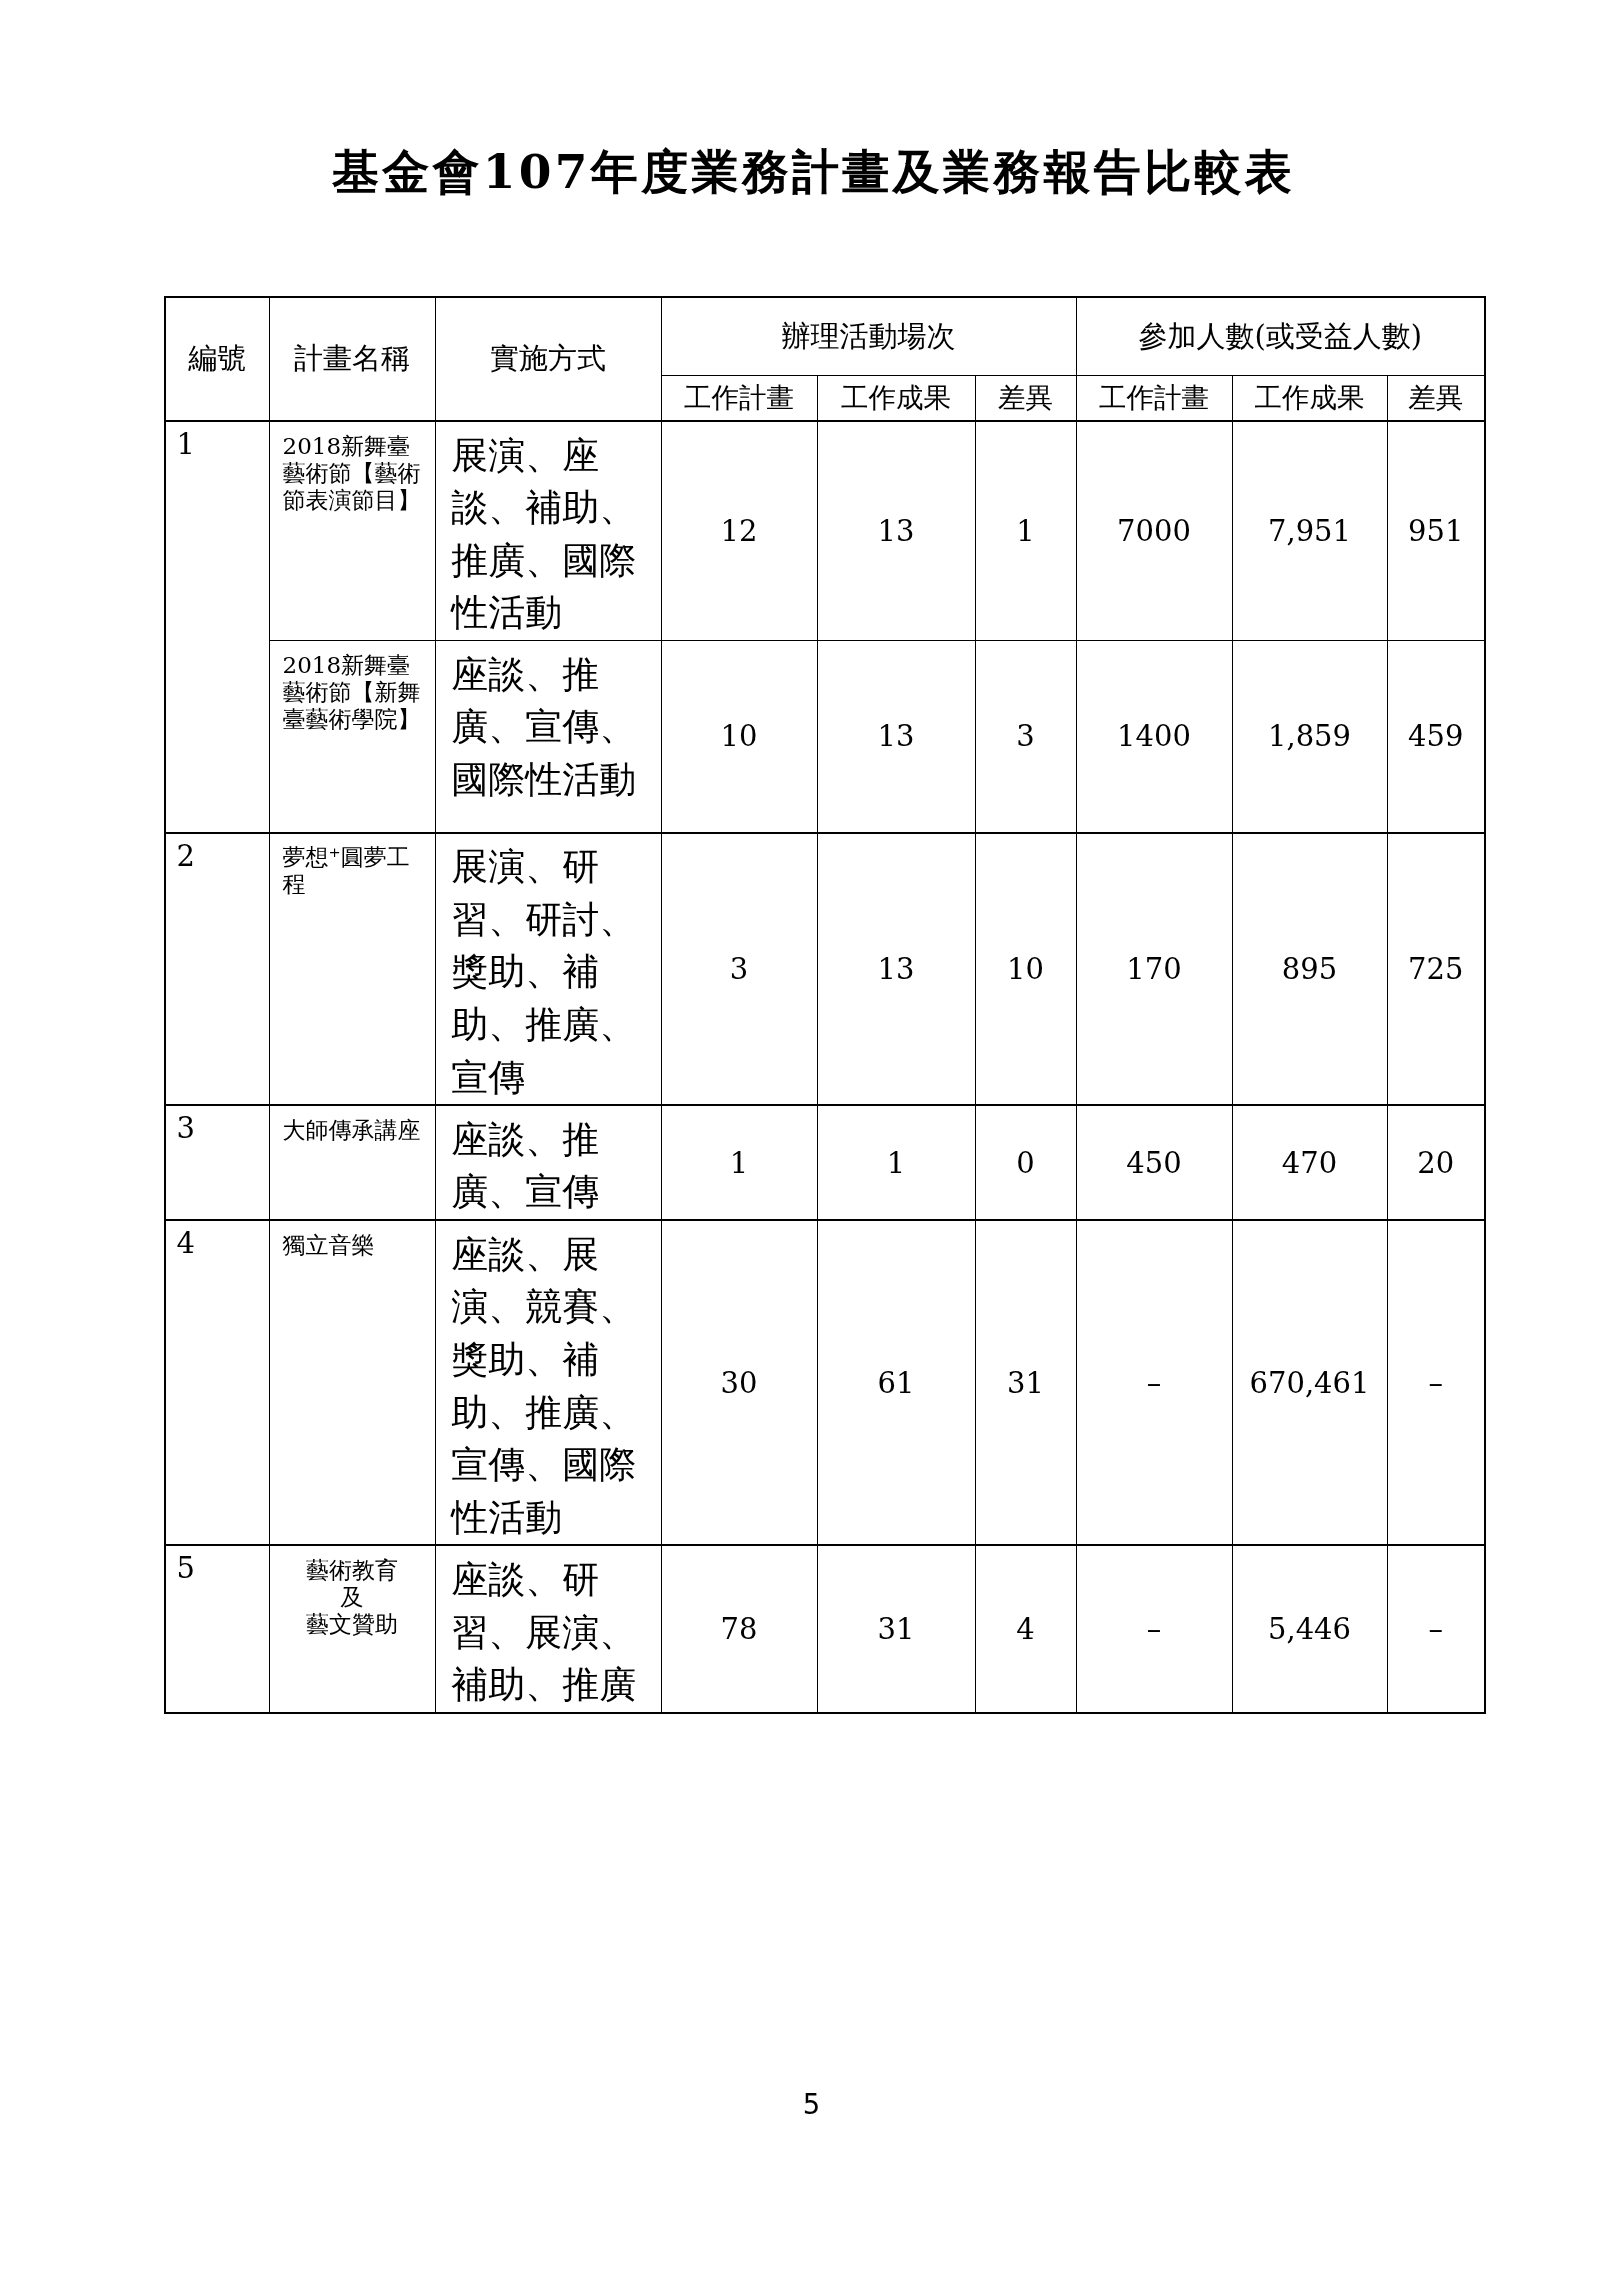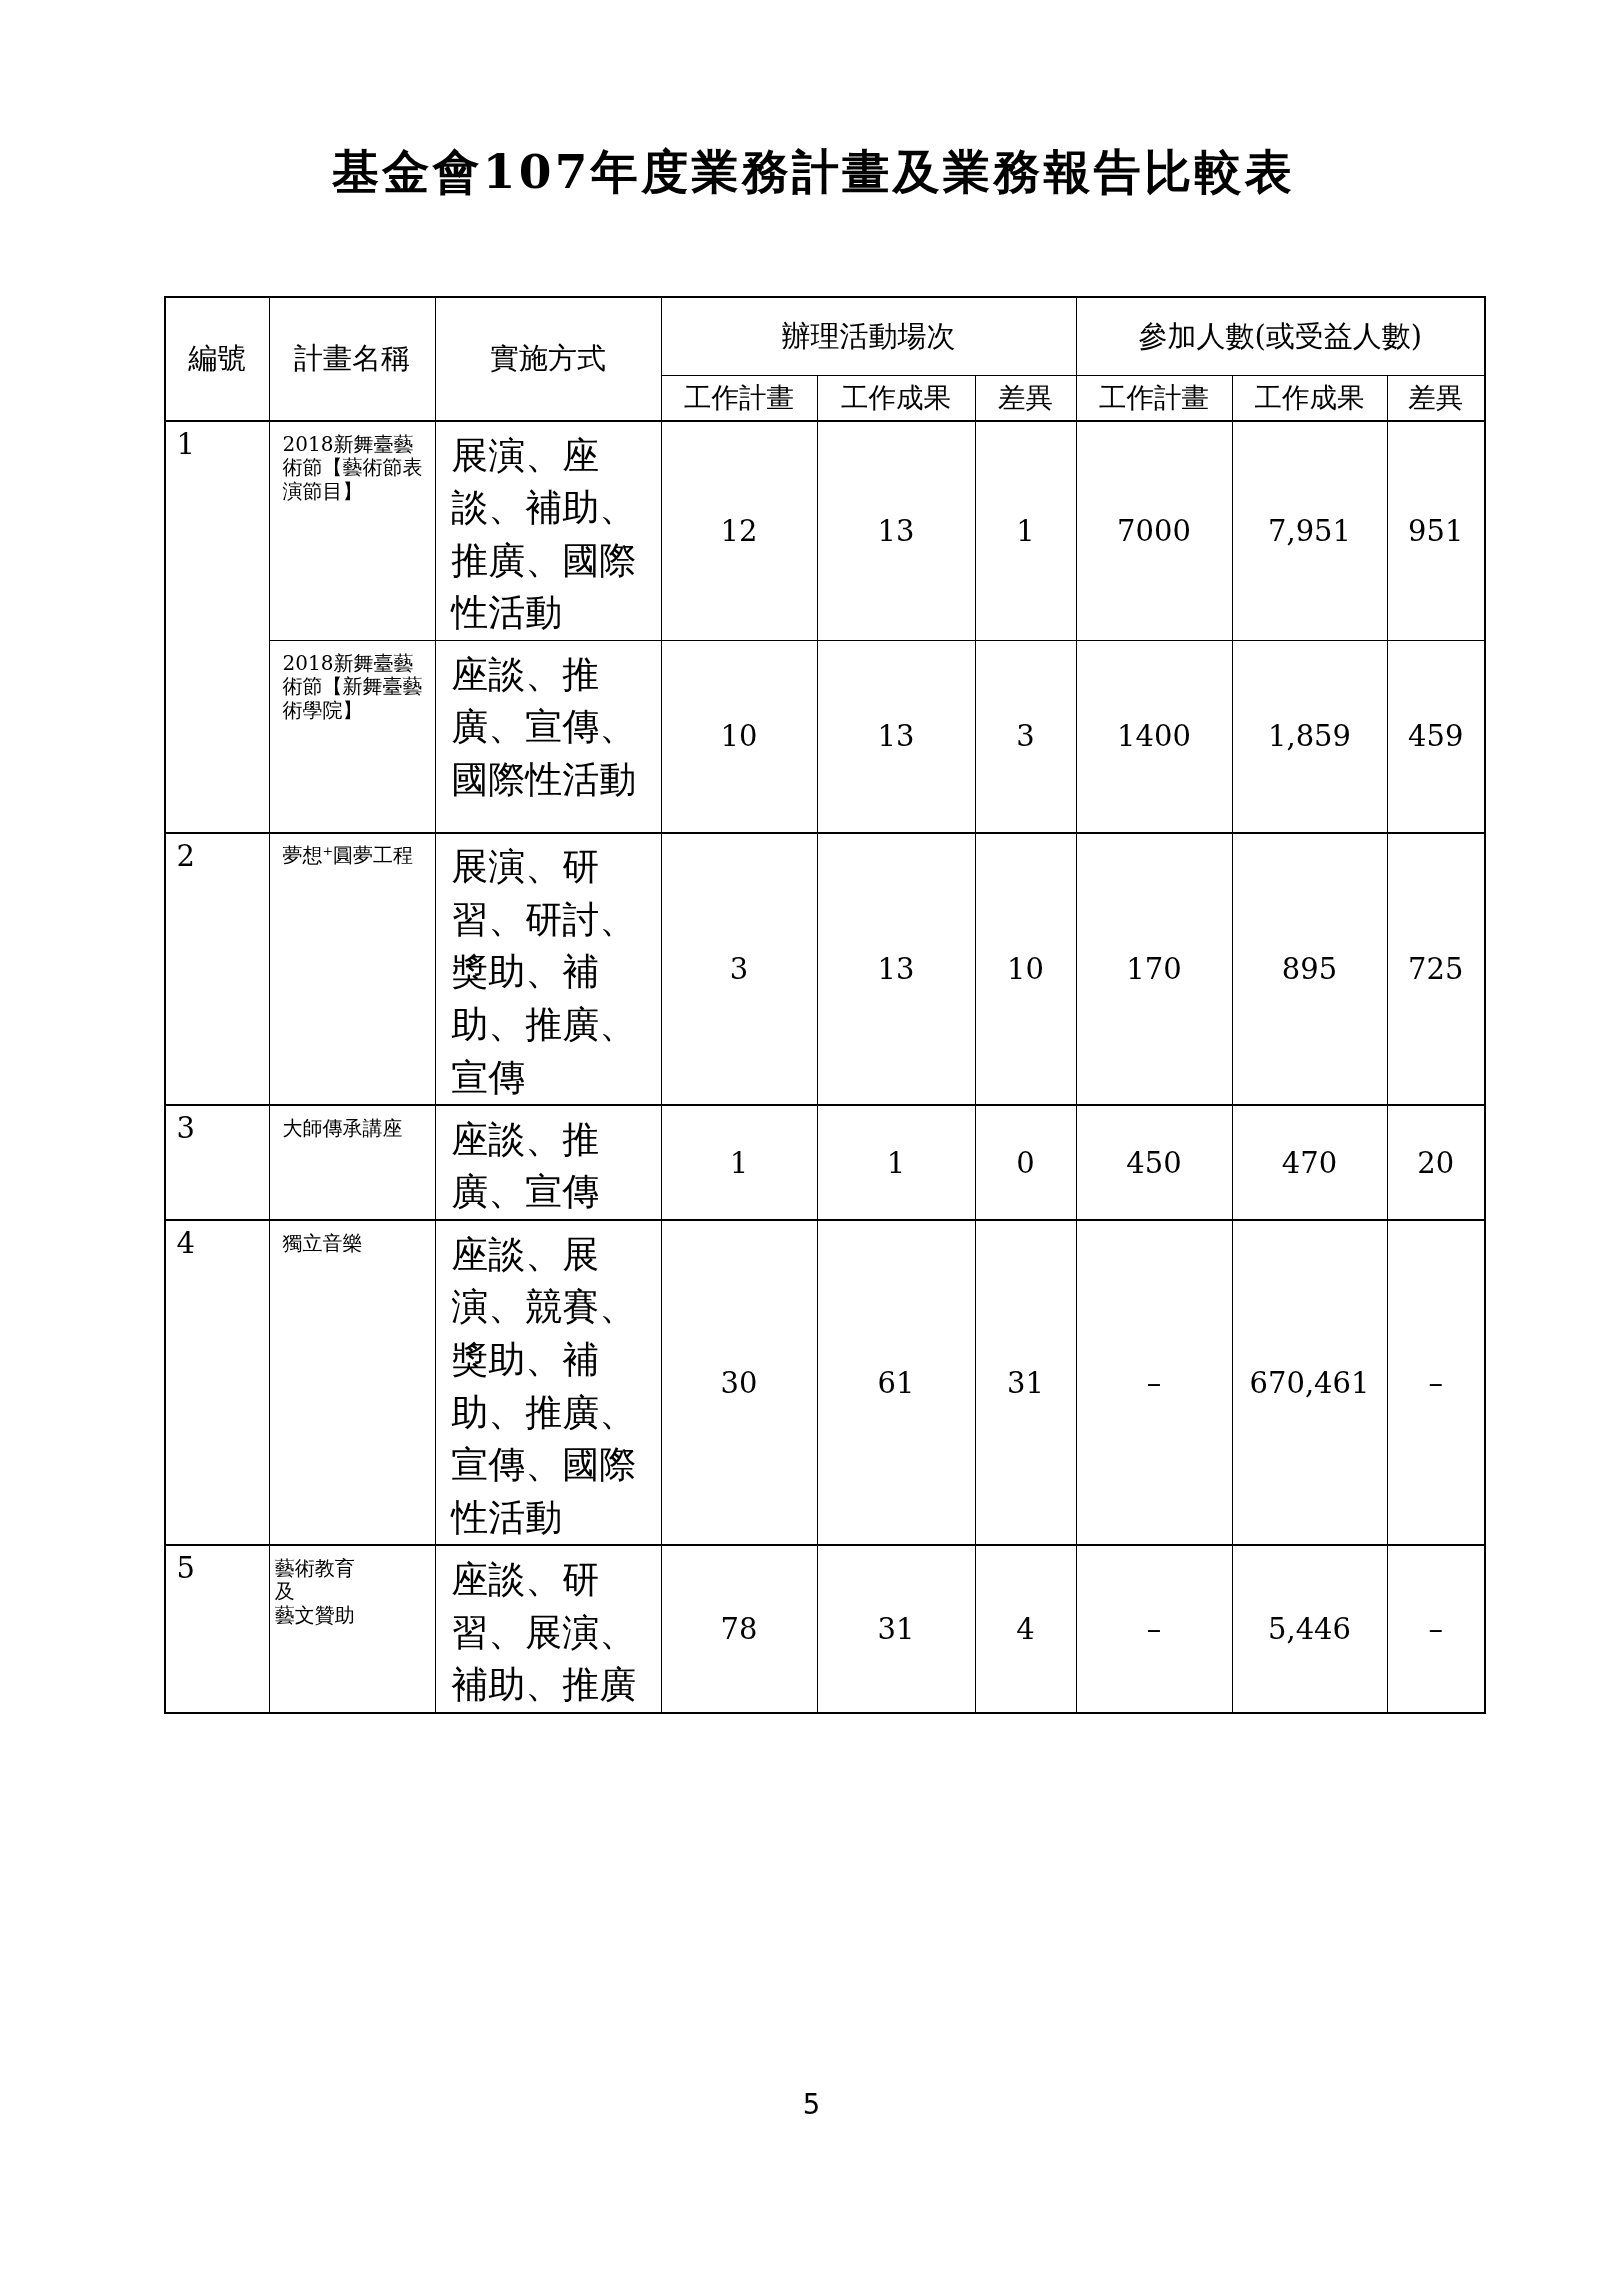--- a/index.html
+++ b/index.html
@@ -59,25 +59,25 @@
   td.cell-no {
     vertical-align: top;
     text-align: left;
     padding: 5.2px 0 0 10.5px;
     font-size: 29px;
   }
   td.cell-name {
     vertical-align: top;
     text-align: left;
     padding: 10.5px 10.5px 0 13px;
-    font-size: 20px;
+    font-size: 23px;
     line-height: 1.18;
     white-space: pre-line;
   }
-  td.cell-name.center { text-align: left; padding-left: 5.2px; padding-right: 5.2px; }
+  td.cell-name.center { text-align: center; padding-left: 5.2px; padding-right: 5.2px; }
   td.cell-method {
     vertical-align: top;
     text-align: left;
     padding: 7.9px 14.4px 0 15.7px;
     font-size: 37px;
     line-height: 1.42;
   }
   td.cell-num {
     text-align: center;
     vertical-align: middle;

